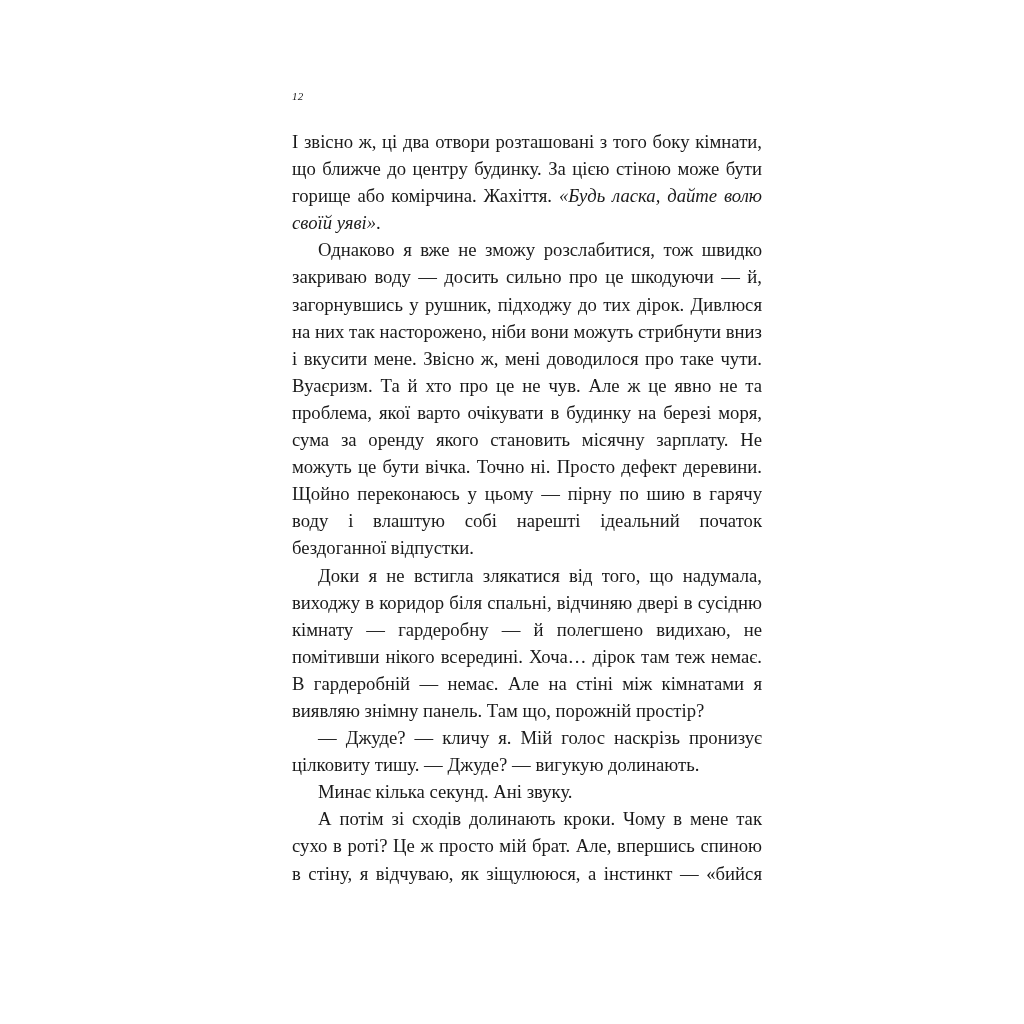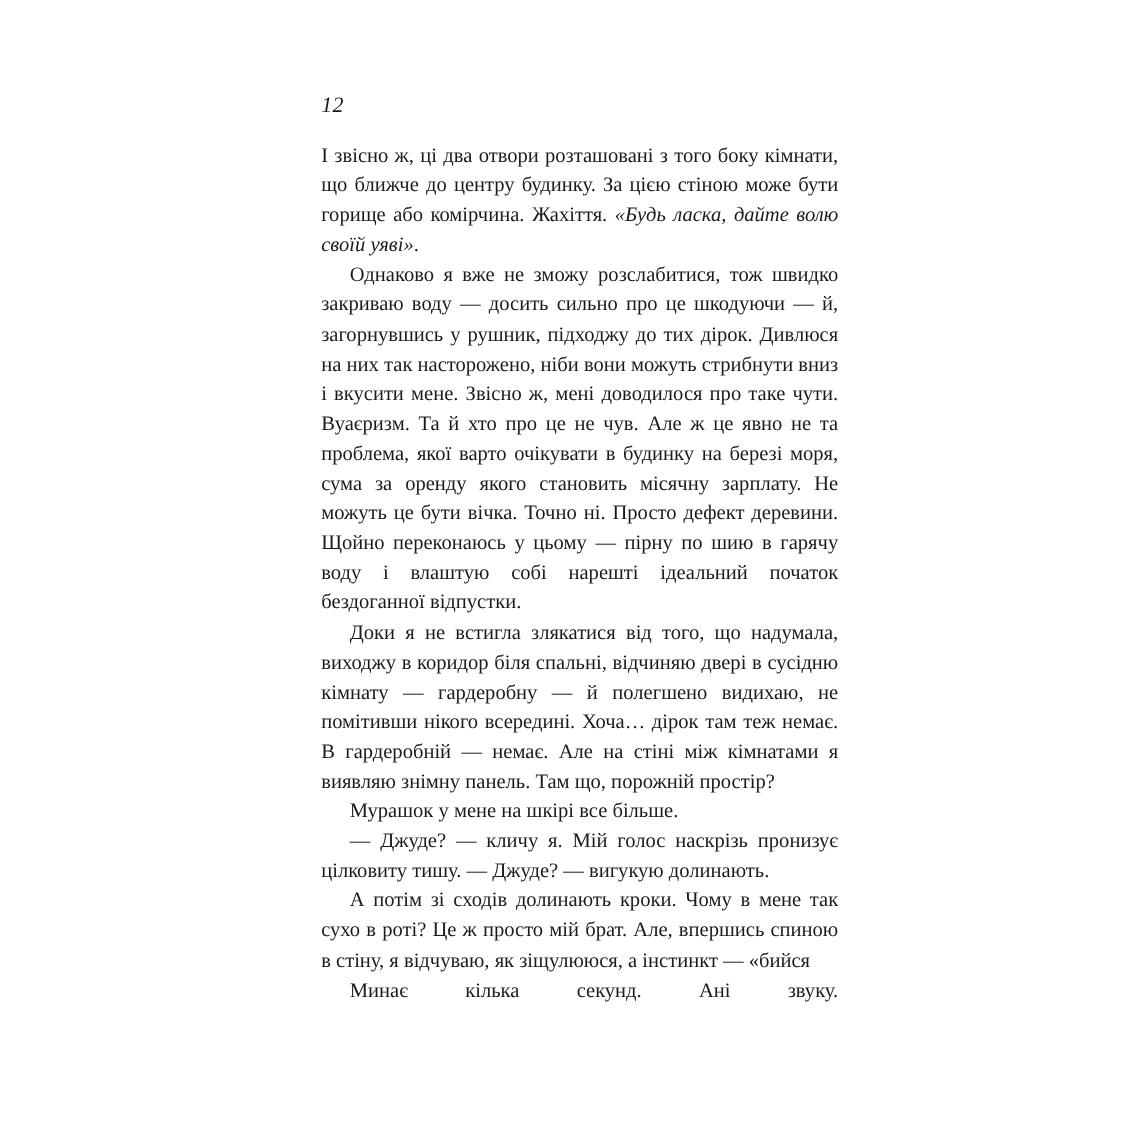--- a/index.html
+++ b/index.html
@@ -19,21 +19,21 @@
     position: relative;
     width: 1024px;
     height: 1024px;
     background: #ffffff;
   }
 
   .page-number {
     position: absolute;
     left: 292px;
     top: 86px;
-    font-size: 20px;
+    font-size: 11px;
     font-style: italic;
     font-weight: 400;
     letter-spacing: 0.3px;
     color: #1a1a1a;
     line-height: 20px;
   }
 
   .text-block {
     position: absolute;
     left: 292px;
@@ -76,23 +76,22 @@
   <div class="page-number">12</div>
 
   <div class="text-block">
 
     <p class="para first"><span>І звісно ж, ці два отвори розташовані з того боку кімнати, що ближче до центру будинку. За цією стіною може бути горище або комірчина. Жахіття. </span><em>«Будь ласка, дайте волю своїй уяві»</em><span>.</span></p>
 
     <p class="para">Однаково я вже не зможу розслабитися, тож швидко закриваю воду — досить сильно про це шкодуючи — й, загорнувшись у рушник, підходжу до тих дірок. Дивлюся на них так насторожено, ніби вони можуть стрибнути вниз і вкусити мене. Звісно ж, мені доводилося про таке чути. Вуаєризм. Та й хто про це не чув. Але ж це явно не та проблема, якої варто очікувати в будинку на березі моря, сума за оренду якого становить місячну зарплату. Не можуть це бути вічка. Точно ні. Просто дефект деревини. Щойно переконаюсь у цьому — пірну по шию в гарячу воду і влаштую собі нарешті ідеальний початок бездоганної відпустки.</p>
 
     <p class="para">Доки я не встигла злякатися від того, що надумала, виходжу в коридор біля спальні, відчиняю двері в сусідню кімнату — гардеробну — й полегшено видихаю, не помітивши нікого всередині. Хоча… дірок там теж немає. В гардеробній — немає. Але на стіні між кімнатами я виявляю знімну панель. Там що, порожній простір?</p>
 
-    <p class="para">Мурашок у мене на шкірі все більше.</p>
 
 
     <p class="para">— Джуде? — кличу я. Мій голос наскрізь пронизує цілковиту тишу. — Джуде? — вигукую долинають.</p>
 
+    <p class="para">Минає кілька секунд. Ані звуку.</p>
+
     <p class="para">А потім зі сходів долинають кроки. Чому в мене так сухо в роті? Це ж просто мій брат. Але, впершись спиною в стіну, я відчуваю, як зіщулююся, а інстинкт — «бийся</p>
-
-    <p class="para">Минає кілька секунд. Ані звуку.</p>
 
   </div>
 </div>
 
 </body></html>

